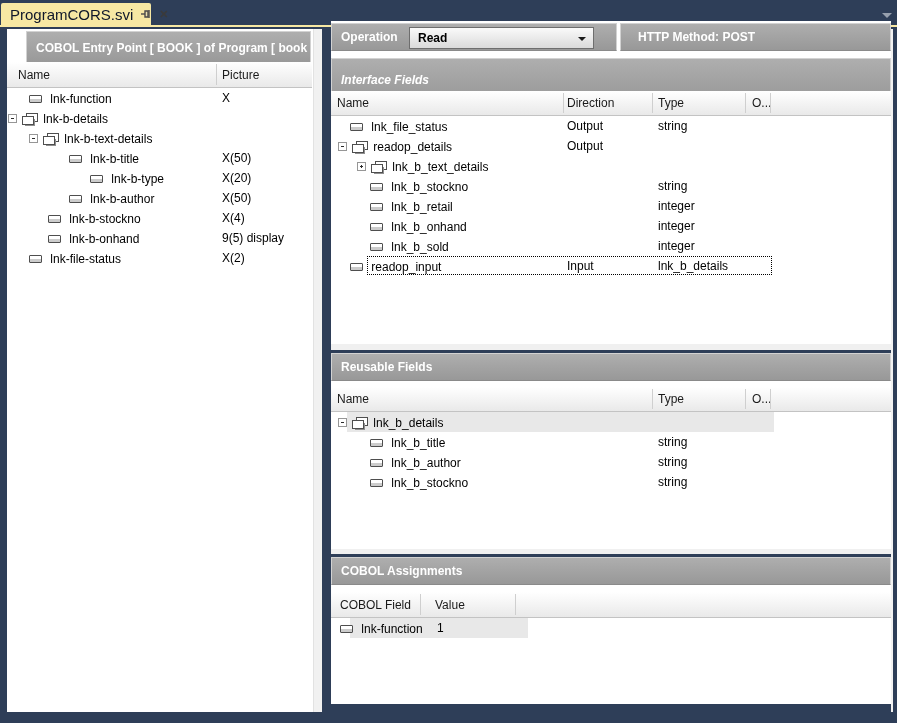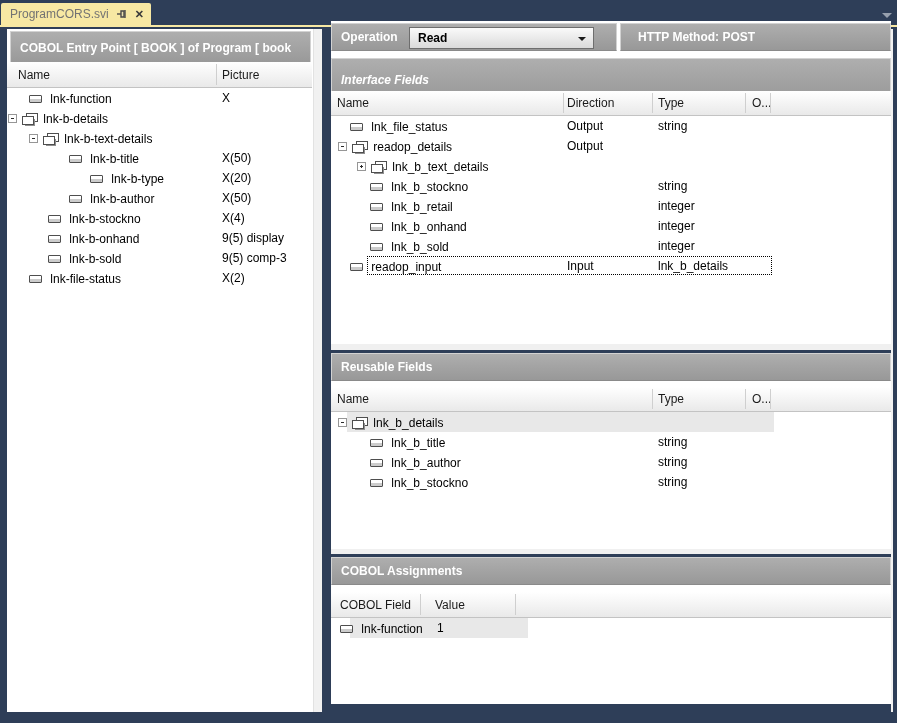--- a/index.html
+++ b/index.html
@@ -3,21 +3,21 @@
 <meta charset="utf-8">
 <style>
   * { margin:0; padding:0; box-sizing:border-box; }
   body { width:897px; height:723px; font-family:"Liberation Sans", sans-serif; font-size:12px; color:#000; }
   #window { position:relative; width:897px; height:723px; background:#2e3e58; overflow:hidden; }
 
   
   .tabstrip { position:absolute; left:0; top:0; width:897px; height:25px; background:#2e3e58; }
   .tab { position:absolute; left:1px; top:3px; height:22px; width:150px; background:#f7e8a3;
          border-radius:2px 2px 0 0; display:flex; align-items:center; padding:0 6px 0 9px; gap:7px; }
-  .tab-label { color:#737373; font-size:12px; white-space:nowrap; }
+  .tab-label { color:#0f172a; font-size:15px; white-space:nowrap; }
   .tab-underline { position:absolute; left:0; top:25px; width:897px; height:2px; background:#f7e8a3; }
   .pin-icon svg, .x-icon { display:block; }
   .x-icon { color:#3a3a3a; font-size:11px; font-weight:bold; line-height:10px; }
   .doclist-arrow { position:absolute; right:5px; top:13px; width:0; height:0;
                    border-left:5px solid transparent; border-right:5px solid transparent; border-top:5px solid #97a0ae; }
 
   
   .panel { position:absolute; background:#ffffff; }
   .graybar { background:linear-gradient(#aeaeae,#989898); border:1px solid #d2d2d2; border-bottom-color:#8a8a8a;
              color:#ffffff; font-weight:bold; display:flex; align-items:center; padding-left:9px; }
@@ -44,21 +44,21 @@
   .ico-group::after  { content:""; position:absolute; left:0; top:3px; width:10px; height:7px; border:1px solid #4e4e4e; background:#fff;
                        box-shadow:2px 2px 0 -1px #8f8f8f; }
 
   .focus-rect { position:absolute; left:36px; top:0; width:405px; height:19px; border:1px dotted #000; }
   .sel-bg { position:absolute; top:0; height:20px; background:#e8e8e8; z-index:-1; }
   .trow { z-index:0; }
 
   
   #left-panel { left:7px; top:29px; width:315px; height:683px; }
   #left-scrolltrack { position:absolute; right:0; top:0; bottom:0; width:9px; background:#f1f1f1; border-left:1px solid #e2e2e2; }
-  #left-header { position:absolute; left:3px; top:2px; right:11px; height:34px; white-space:nowrap; overflow:hidden; }
+  #left-header { position:absolute; left:19px; top:2px; right:11px; height:34px; white-space:nowrap; overflow:hidden; }
   #left-thead { top:33px; height:26px; right:10px; }
   #left-rows { position:absolute; left:0; top:59px; right:10px; }
 
   
   #right-panel { left:331px; top:21px; width:560px; height:683px; }
   #op-bar-left  { position:absolute; left:0; top:2px; width:286px; height:28px; }
   #op-bar-right { position:absolute; left:289px; top:2px; right:0; height:28px; }
   #op-combo { position:absolute; left:77px; top:3px; width:185px; height:22px; background:linear-gradient(#fafafa,#dadada);
               border:1px solid #6e6e6e; display:flex; align-items:center; padding-left:8px; font-weight:bold; color:#000; }
   #op-combo .dd-arrow { position:absolute; right:7px; top:9px; width:0; height:0;
@@ -145,25 +145,20 @@
       <div class="trow" style="padding-left:41px">
         <span class="ico-field"></span>
         <span class="cell-name">lnk-b-stockno</span>
         <span class="cell-pic">X(4)</span>
       </div>
       <div class="trow" style="padding-left:41px">
         <span class="ico-field"></span>
         <span class="cell-name">lnk-b-onhand</span>
         <span class="cell-pic">9(5) display</span>
       </div>
-      <div class="trow" style="padding-left:41px">
-        <span class="ico-field"></span>
-        <span class="cell-name">lnk-b-sold</span>
-        <span class="cell-pic">9(5) comp-3</span>
-      </div>
       <div class="trow" style="padding-left:22px">
         <span class="ico-field"></span>
         <span class="cell-name">lnk-file-status</span>
         <span class="cell-pic">X(2)</span>
       </div>
     </div>
 
     <div id="left-scrolltrack"></div>
   </div>
 

